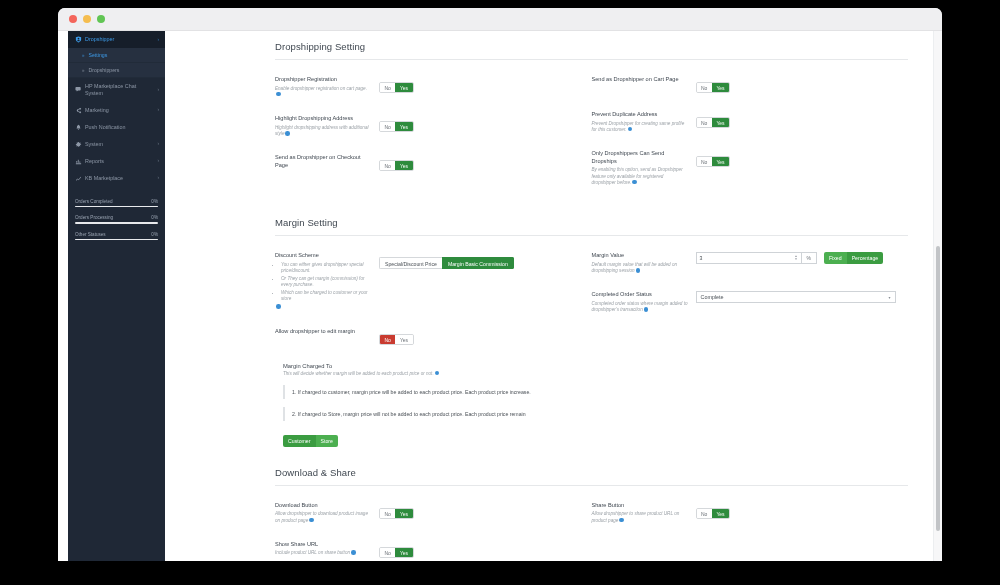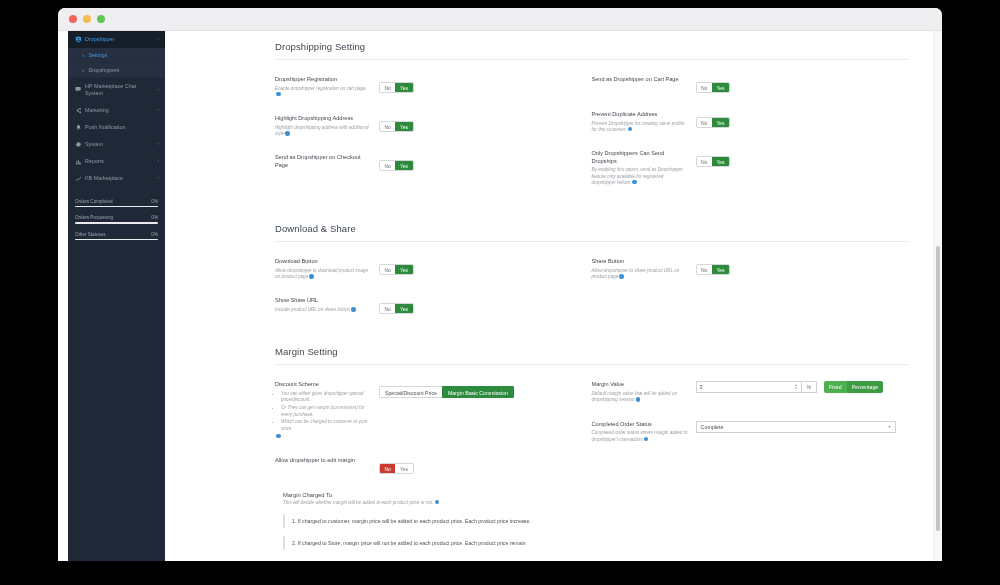--- a/index.html
+++ b/index.html
@@ -430,71 +430,20 @@
                   <div class="note"><span>By enabling this option, send as Dropshipper feature only available for registered dropshipper before.</span><span class="helpdot"></span></div>
                 </div>
                 <div class="fctl">
                   <div class="yn">
                     <span>No</span>
                     <span class="on-green">Yes</span>
                   </div>
                 </div>
               </div>
 
-            </div>
-          </div>
-        </div>
-
-        <div class="section" style="margin-top:20px;">
-          <div class="section-title">Download &amp; Share</div>
-
-          <div class="grid2">
-            <div class="col">
-
-              <div class="field">
-                <div class="flabel">
-                  <div class="name">Download Button</div>
-                  <div class="note"><span>Allow dropshipper to download product image on product page</span><span class="helpdot"></span></div>
-                </div>
-                <div class="fctl">
-                  <div class="yn">
-                    <span>No</span>
-                    <span class="on-green">Yes</span>
-                  </div>
-                </div>
-              </div>
-
-              <div class="field">
-                <div class="flabel">
-                  <div class="name">Show Share URL</div>
-                  <div class="note"><span>Include product URL on share button</span><span class="helpdot"></span></div>
-                </div>
-                <div class="fctl">
-                  <div class="yn">
-                    <span>No</span>
-                    <span class="on-green">Yes</span>
-                  </div>
-                </div>
-              </div>
-
-            </div>
-
-            <div class="col">
-              <div class="field">
-                <div class="flabel">
-                  <div class="name">Share Button</div>
-                  <div class="note"><span>Allow dropshipper to share product URL on product page</span><span class="helpdot"></span></div>
-                </div>
-                <div class="fctl">
-                  <div class="yn">
-                    <span>No</span>
-                    <span class="on-green">Yes</span>
-                  </div>
-                </div>
-              </div>
             </div>
           </div>
         </div>
 
         <div class="section">
           <div class="section-title">Margin Setting</div>
 
           <div class="grid2">
             <div class="col">
 
@@ -578,20 +527,71 @@
             <div class="sub"><span>This will decide whether margin will be added to each product price or not.</span><span class="helpdot"></span></div>
             <div class="notebox">1. If charged to customer, margin price will be added to each product price. Each product price increase.</div>
             <div class="notebox">2. If charged to Store, margin price will not be added to each product price. Each product price remain</div>
             <div class="btngroup greenpair cs-group">
               <span class="sel">Customer</span>
               <span>Store</span>
             </div>
           </div>
         </div>
 
+        <div class="section" style="margin-top:20px;">
+          <div class="section-title">Download &amp; Share</div>
+
+          <div class="grid2">
+            <div class="col">
+
+              <div class="field">
+                <div class="flabel">
+                  <div class="name">Download Button</div>
+                  <div class="note"><span>Allow dropshipper to download product image on product page</span><span class="helpdot"></span></div>
+                </div>
+                <div class="fctl">
+                  <div class="yn">
+                    <span>No</span>
+                    <span class="on-green">Yes</span>
+                  </div>
+                </div>
+              </div>
+
+              <div class="field">
+                <div class="flabel">
+                  <div class="name">Show Share URL</div>
+                  <div class="note"><span>Include product URL on share button</span><span class="helpdot"></span></div>
+                </div>
+                <div class="fctl">
+                  <div class="yn">
+                    <span>No</span>
+                    <span class="on-green">Yes</span>
+                  </div>
+                </div>
+              </div>
+
+            </div>
+
+            <div class="col">
+              <div class="field">
+                <div class="flabel">
+                  <div class="name">Share Button</div>
+                  <div class="note"><span>Allow dropshipper to share product URL on product page</span><span class="helpdot"></span></div>
+                </div>
+                <div class="fctl">
+                  <div class="yn">
+                    <span>No</span>
+                    <span class="on-green">Yes</span>
+                  </div>
+                </div>
+              </div>
+            </div>
+          </div>
+        </div>
+
       </div>
 
       <div class="scrolltrack">
         <div class="scrollthumb"></div>
       </div>
     </div>
 
   </div>
 </div>
 

